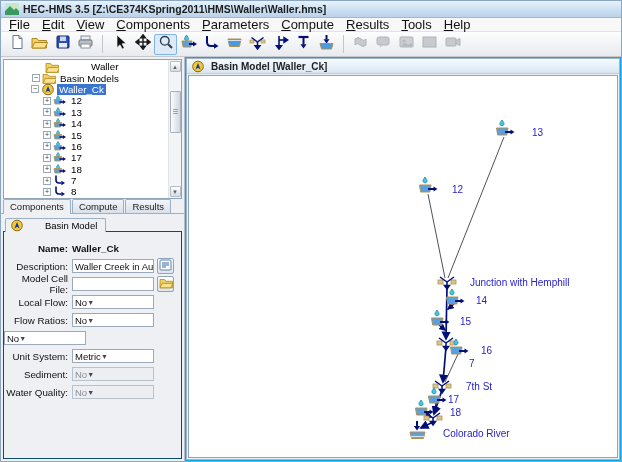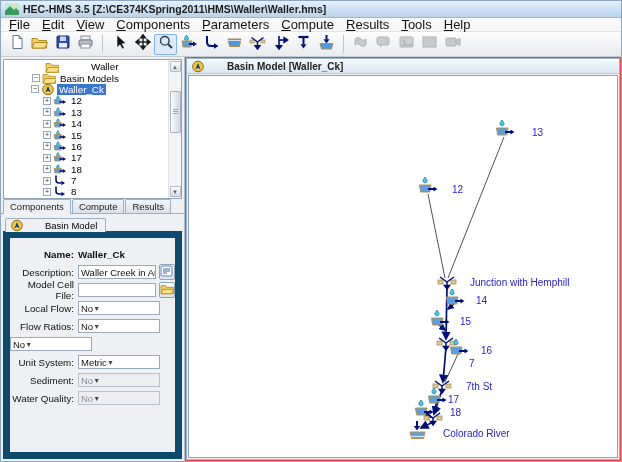--- a/index.html
+++ b/index.html
@@ -1,18 +1,18 @@
 <!DOCTYPE html>
 <html><head>
 <meta charset="utf-8">
 <style>
   * { box-sizing: border-box; }
   html,body { margin:0; padding:0; background:#d8d8d8; }
   body { font-family:"Liberation Sans", sans-serif; }
-  .window { width:622px; height:462px; background:#ef4444; border:1px solid #8aa6c0;
+  .window { width:622px; height:462px; background:#0ea5e9; border:1px solid #8aa6c0;
             display:flex; flex-direction:column; overflow:hidden; position:relative; }
 
   
   .titlebar { height:17px; flex:0 0 17px; background:linear-gradient(#e7f2fc 0%, #cfe3f5 45%, #b9d2ea 100%);
               display:flex; align-items:center; gap:4px; padding:0 4px;
               font-size:10.5px; font-weight:bold; color:#1c1c1c; border-bottom:1px solid #9db8d2; }
   .app-icon { width:14px; height:12px; display:inline-block; }
 
   
   .menubar { height:14px; flex:0 0 14px; background:#f8f8f8; border-bottom:1px solid #e3e3e3;
@@ -64,38 +64,38 @@
   .tab { font-size:9.5px; padding:1px 6px 1px; background:linear-gradient(#f2f5f9,#d9e0e9);
          border:1px solid #9cb0c4; border-bottom:none; border-radius:2px 2px 0 0; color:#222; }
   .tab.active { background:#eef0f3; font-weight:normal; position:relative; top:1px; padding-bottom:2px; }
 
   .editor-tab-row { display:flex; align-items:flex-end; padding:3px 4px 0 4px; height:17px; flex:0 0 17px; }
   .editor-tab { display:flex; align-items:center; gap:19px; font-size:9.5px; padding:1px 8px 1px 4px;
                 background:#eef0f3; border:1px solid #9cb0c4; border-bottom:none;
                 border-radius:2px 2px 0 0; position:relative; top:1px; }
 
   
-  .form-panel { flex:1; background:#eef0f3; border:7px solid #0c4a6e; margin:0 2px 2px 2px; padding-top:8px; }
+  .form-panel { flex:1; background:#eef0f3; border:1px solid #0c4a6e; margin:0 2px 2px 2px; padding-top:8px; }
   .form-row { display:flex; align-items:center; height:16px; margin-bottom:2px; font-size:9.8px; }
   .f-label { width:68px; flex:0 0 68px; text-align:right; padding-right:4px; color:#111; }
   .f-label.bold { font-weight:bold; }
   .f-static { font-weight:bold; color:#111; }
   .f-control { width:82px; height:14px; border:1px solid #9aaaba; background:#fff; font-size:9.5px;
                padding:0 2px; display:flex; align-items:center; overflow:hidden; white-space:nowrap; color:#111; }
   .f-select { }
   .f-select .arrow { font-size:7px; color:#445; }
   .f-control.disabled { background:#eceef1; color:#8a8f96; border-color:#b8c2cc; }
   .f-btn { width:17px; height:16px; margin-left:3px; border:1px solid #8ea4b8; border-radius:2px;
            background:linear-gradient(#ffffff,#dde5ee); display:flex; align-items:center; justify-content:center; }
 
   
   .right-panel { flex:1; display:flex; flex-direction:column; margin:1px; border:1px solid #9db6cf;
                  background:#eef0f3; min-width:0; }
   .map-header { height:15px; flex:0 0 15px; background:linear-gradient(#f6fafd,#d9e6f2);
-                display:flex; align-items:center; gap:20px; padding:0 4px; font-size:10px;
+                display:flex; align-items:center; gap:4px; padding:0 4px; font-size:10px;
                 font-weight:bold; color:#222; border-bottom:1px solid #b9cde0; }
   .map-canvas { flex:1; margin:1px; border:1px solid #8ea4b8; background:#fff; position:relative; overflow:hidden; }
   .map-canvas svg { position:absolute; left:0; top:0; }
 </style>
 </head>
 <body>
 
 <div class="window">
 
   <div class="titlebar">

